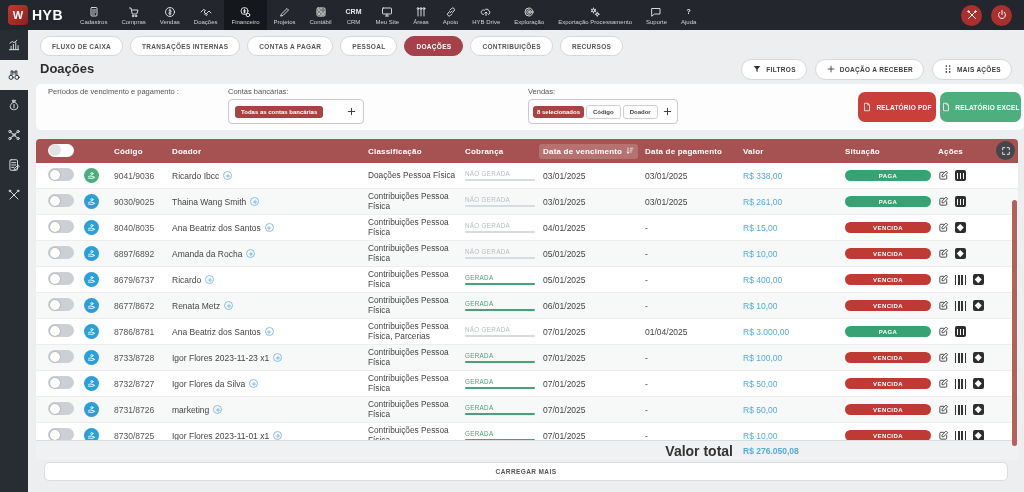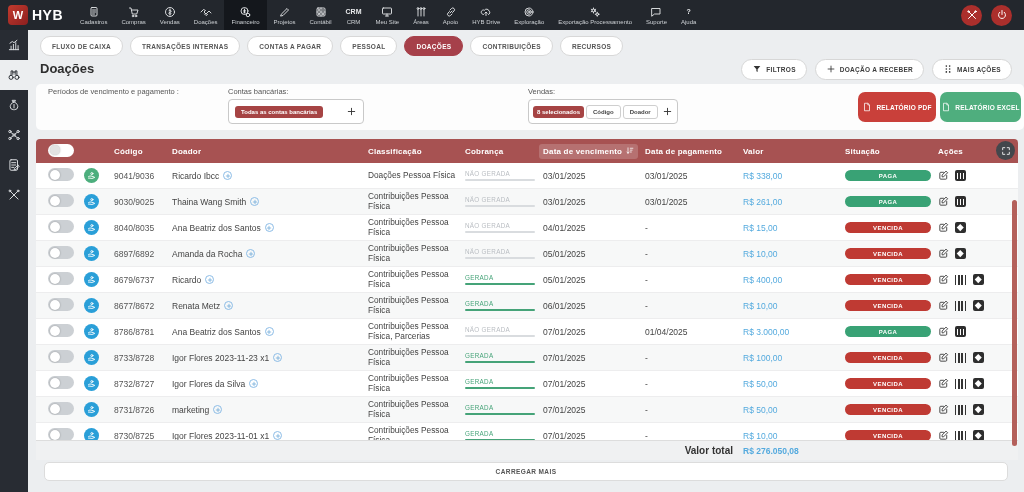--- a/index.html
+++ b/index.html
@@ -98,21 +98,21 @@
   .pill.vencida{background:#bf3a33}
   .c-acoes{display:flex;align-items:center;gap:6px}
   .act{display:inline-flex;cursor:pointer}
   .act-edit svg{width:11px;height:11px;fill:none;stroke:#3a3a3a;stroke-width:2;stroke-linecap:round;stroke-linejoin:round}
   .act-barcode{width:12px;height:10px;background:repeating-linear-gradient(90deg,#333 0 1.5px,transparent 1.5px 3.2px)}
   .act-boleto{width:11px;height:11px;border-radius:2px;background:repeating-linear-gradient(90deg,#fff 0 1px,transparent 1px 3px) center/7px 6px no-repeat,#2e2e2e}
   .act-pix{width:11px;height:11px;border-radius:2px;background:#2e2e2e;display:flex;align-items:center;justify-content:center}
   .act-pix::after{content:"";width:4.5px;height:4.5px;background:#fff;transform:rotate(45deg)}
 
   .total-row{position:absolute;left:8px;right:6px;top:410px;height:20px;background:#f0f1f2;border-top:1px solid #ddd;display:grid;grid-template-columns:var(--cols);align-items:center}
-  .total-label{grid-column:8;text-align:right;font-size:10px;font-weight:bold;color:#333;padding-right:10px}
+  .total-label{grid-column:8;text-align:right;font-size:14px;font-weight:bold;color:#333;padding-right:10px}
   .total-value{grid-column:9;font-size:8.5px;font-weight:bold;color:#54aade}
   .load-more{position:absolute;left:16px;right:16px;top:432px;height:19px;background:#fff;border:1px solid #dcdcdc;border-radius:5px;font-size:6.5px;font-weight:bold;letter-spacing:.4px;color:#555;cursor:pointer;font-family:"Liberation Sans",sans-serif}
   .vscroll{position:absolute;right:7px;top:170px;width:5px;height:246px;background:#b4605b;border-radius:3px;cursor:pointer}
 </style>
 </head>
 <body>
 
 <header class="navbar">
   <div class="brand">
     <span class="logo-mark">W</span>

